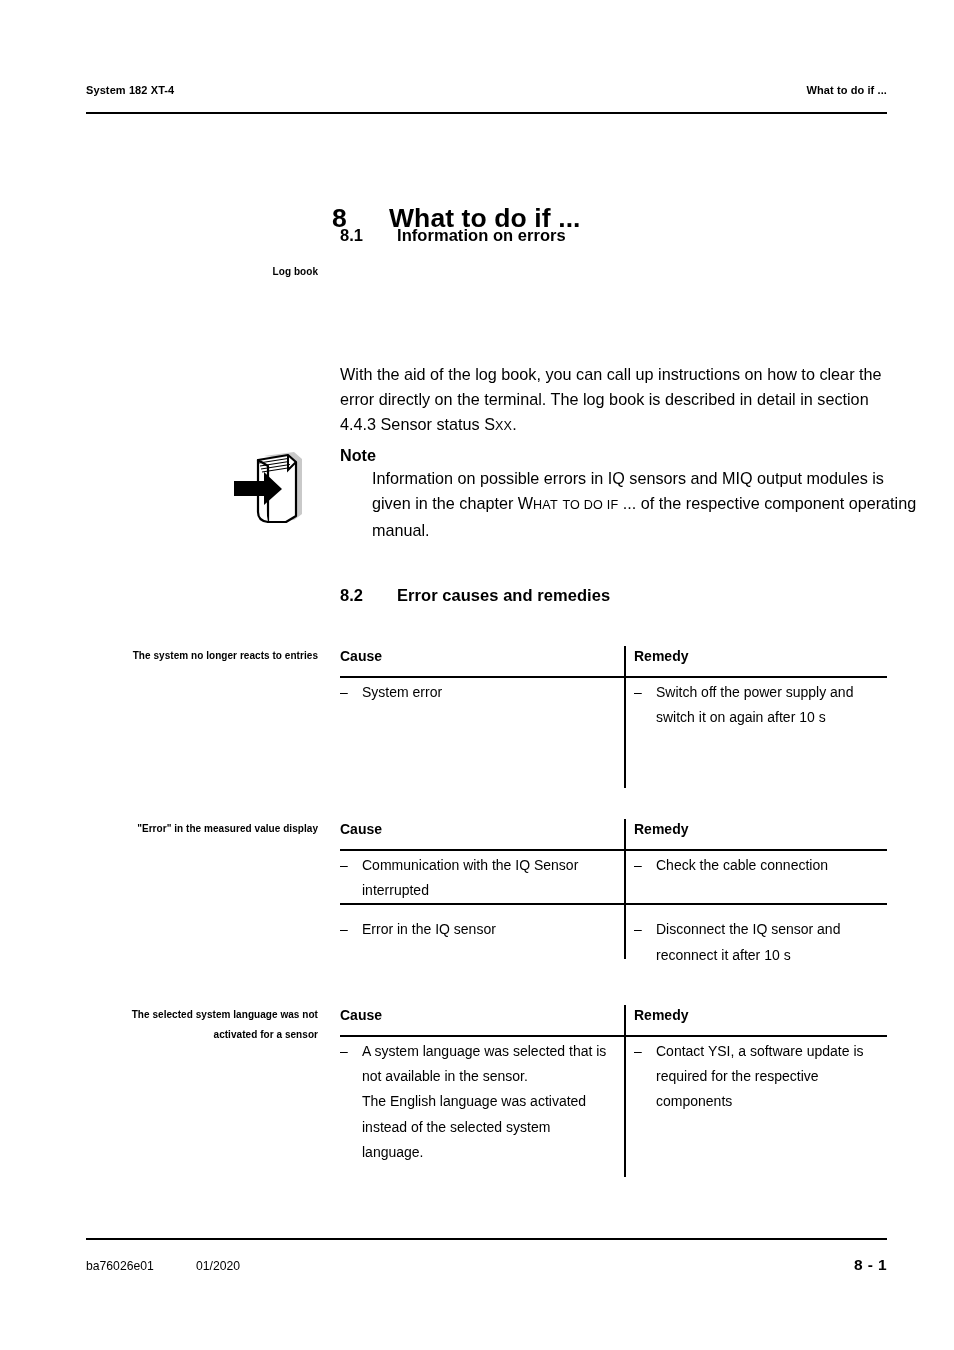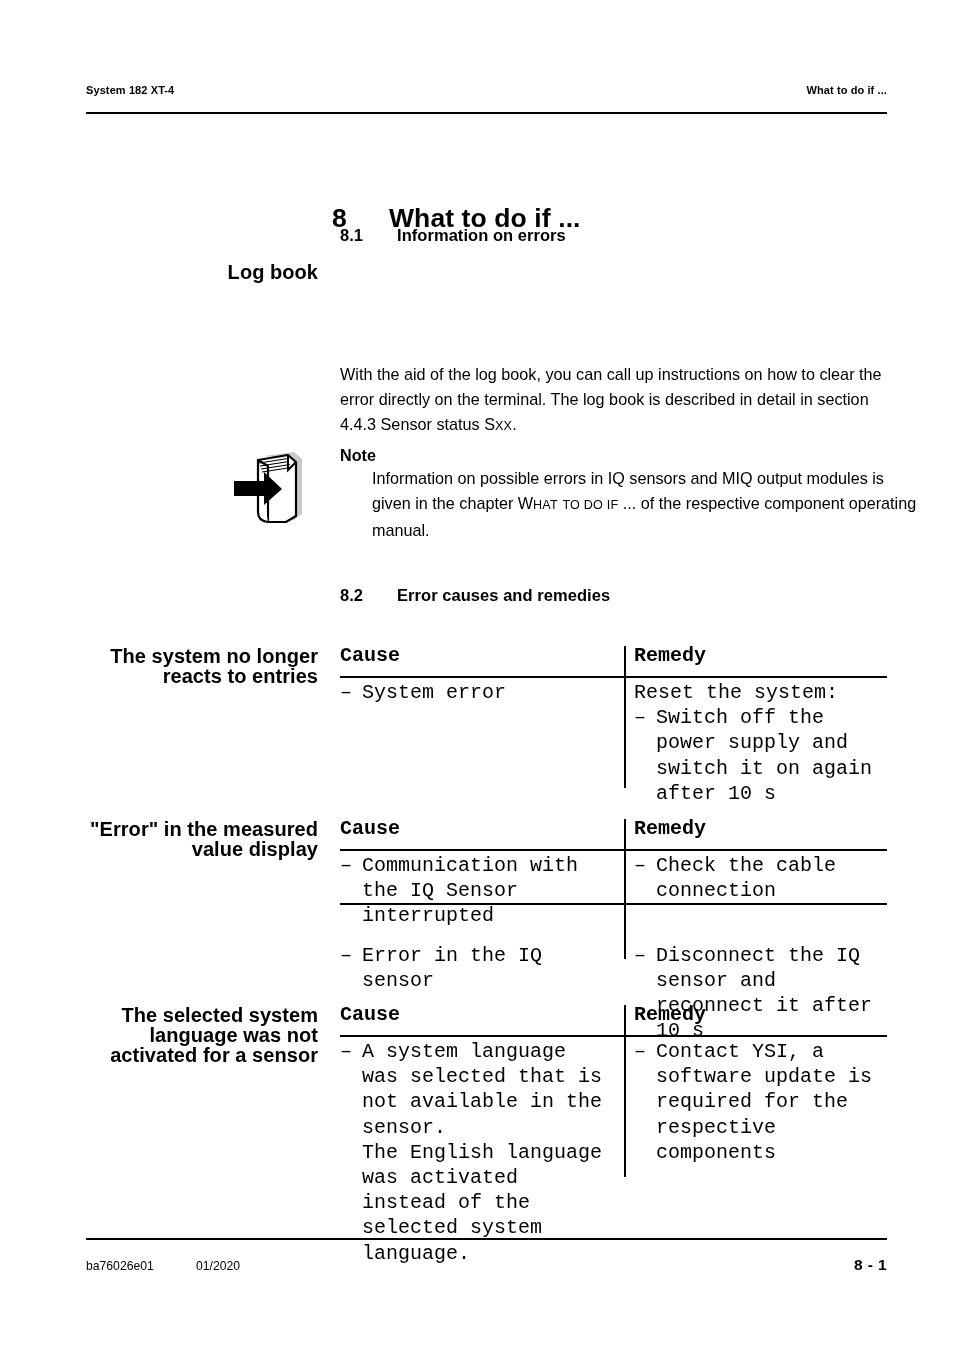--- a/index.html
+++ b/index.html
@@ -41,21 +41,21 @@
     height: 2px;
     background: #000000;
   }
 
   
   .col-label {
     position: absolute;
     left: 86px;
     width: 232px;
     text-align: right;
-    font-size: 20px;
+    font-size: 10px;
     font-weight: bold;
     line-height: 20px;
     letter-spacing: 0.05px;
   }
 
   
   .h1 {
     position: absolute;
     left: 332px;
     top: 172px;
@@ -136,23 +136,22 @@
     width: 547px;
     height: 2px;
     background: #000000;
   }
   .trow {
     position: relative;
     display: flex;
   }
   .tcell {
     box-sizing: border-box;
-    font-size: 20px;
+    font-size: 14px;
     line-height: 25.2px;
-    font-family: Liberation Mono, monospace;
   }
   .tcell.c1 { width: 284px; padding-right: 14px; }
   .tcell.c2 { width: 263px; padding-left: 10px; }
   .tcell.head {
     font-weight: bold;
     line-height: 20px;
   }
   .bullet-line {
     display: flex;
   }
@@ -251,23 +250,20 @@
     <div class="hline" style="top:30px;"></div>
     <div class="trow" style="padding-top:14px;">
       <div class="tcell c1">
         <div class="bullet-line">
           <span class="dash">–</span>
           <span class="btxt">System error</span>
         </div>
       </div>
       <div class="tcell c2">
         <div class="bullet-line">
-          <span class="btxt">Reset the system:</span>
-        </div>
-        <div class="bullet-line">
           <span class="dash">–</span>
           <span class="btxt">Switch off the power supply and switch it on again after 10 s</span>
         </div>
       </div>
     </div>
   </div>
 
   <div class="col-label" style="top:819px;">"Error" in the measured value display</div>
   <div class="tbl" style="top:819px;">
     <div class="vline" style="height:140px;"></div>

